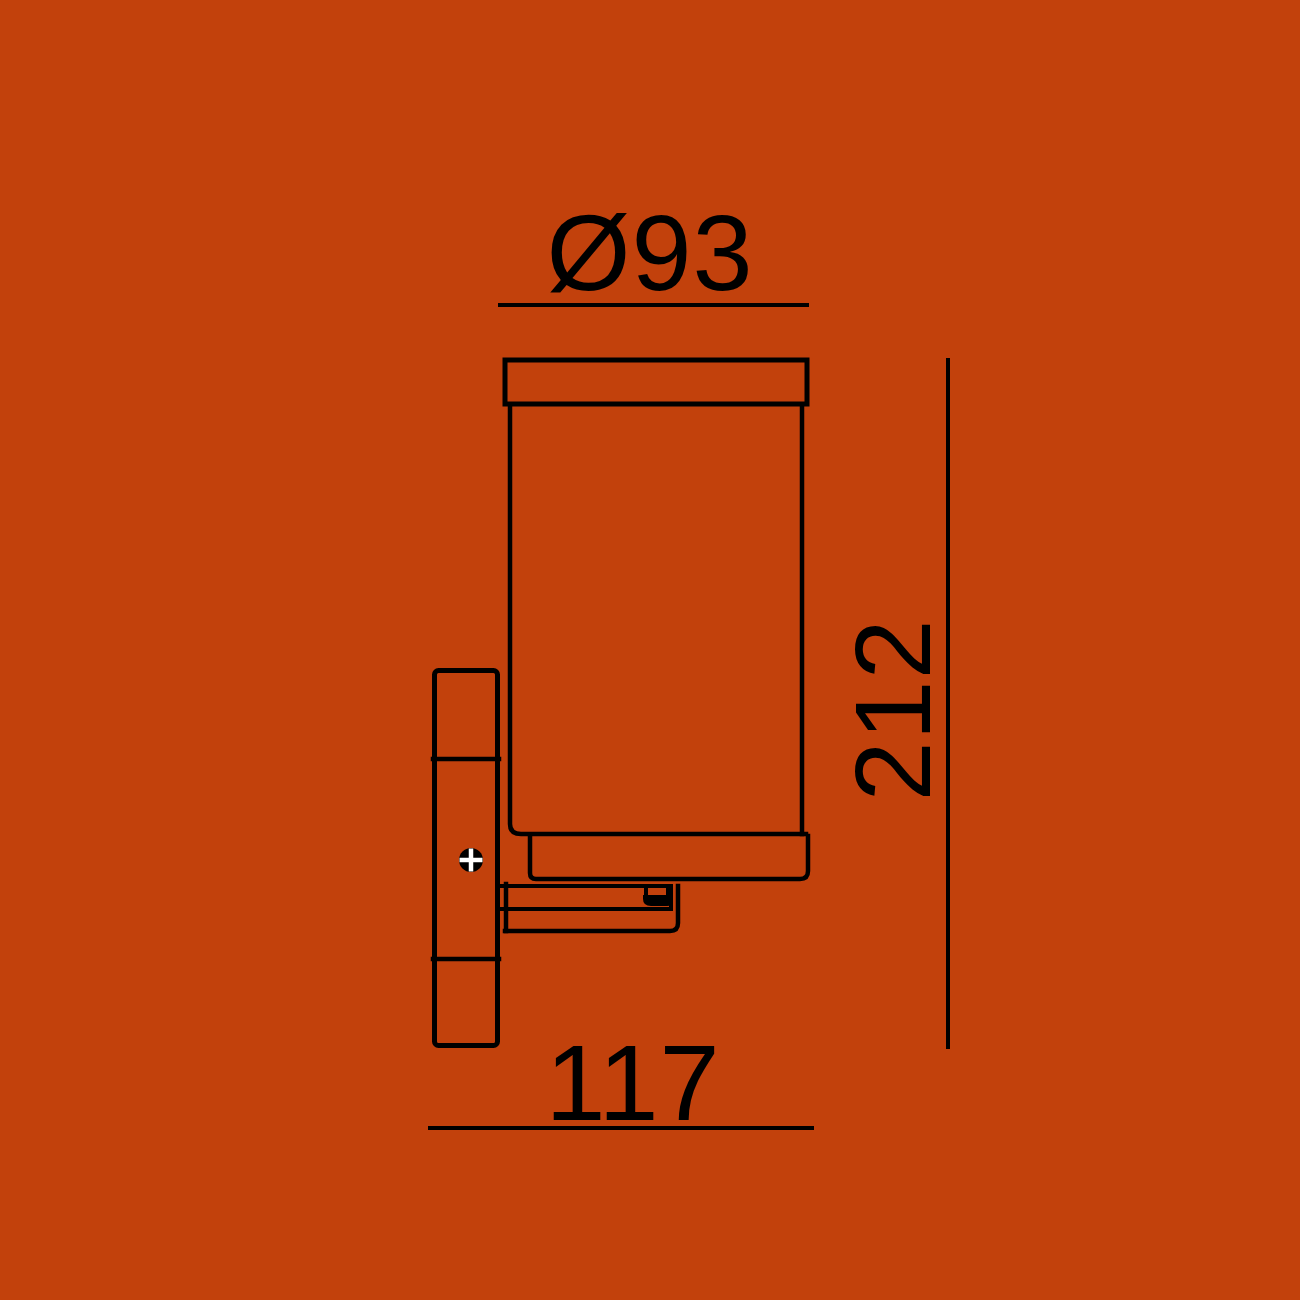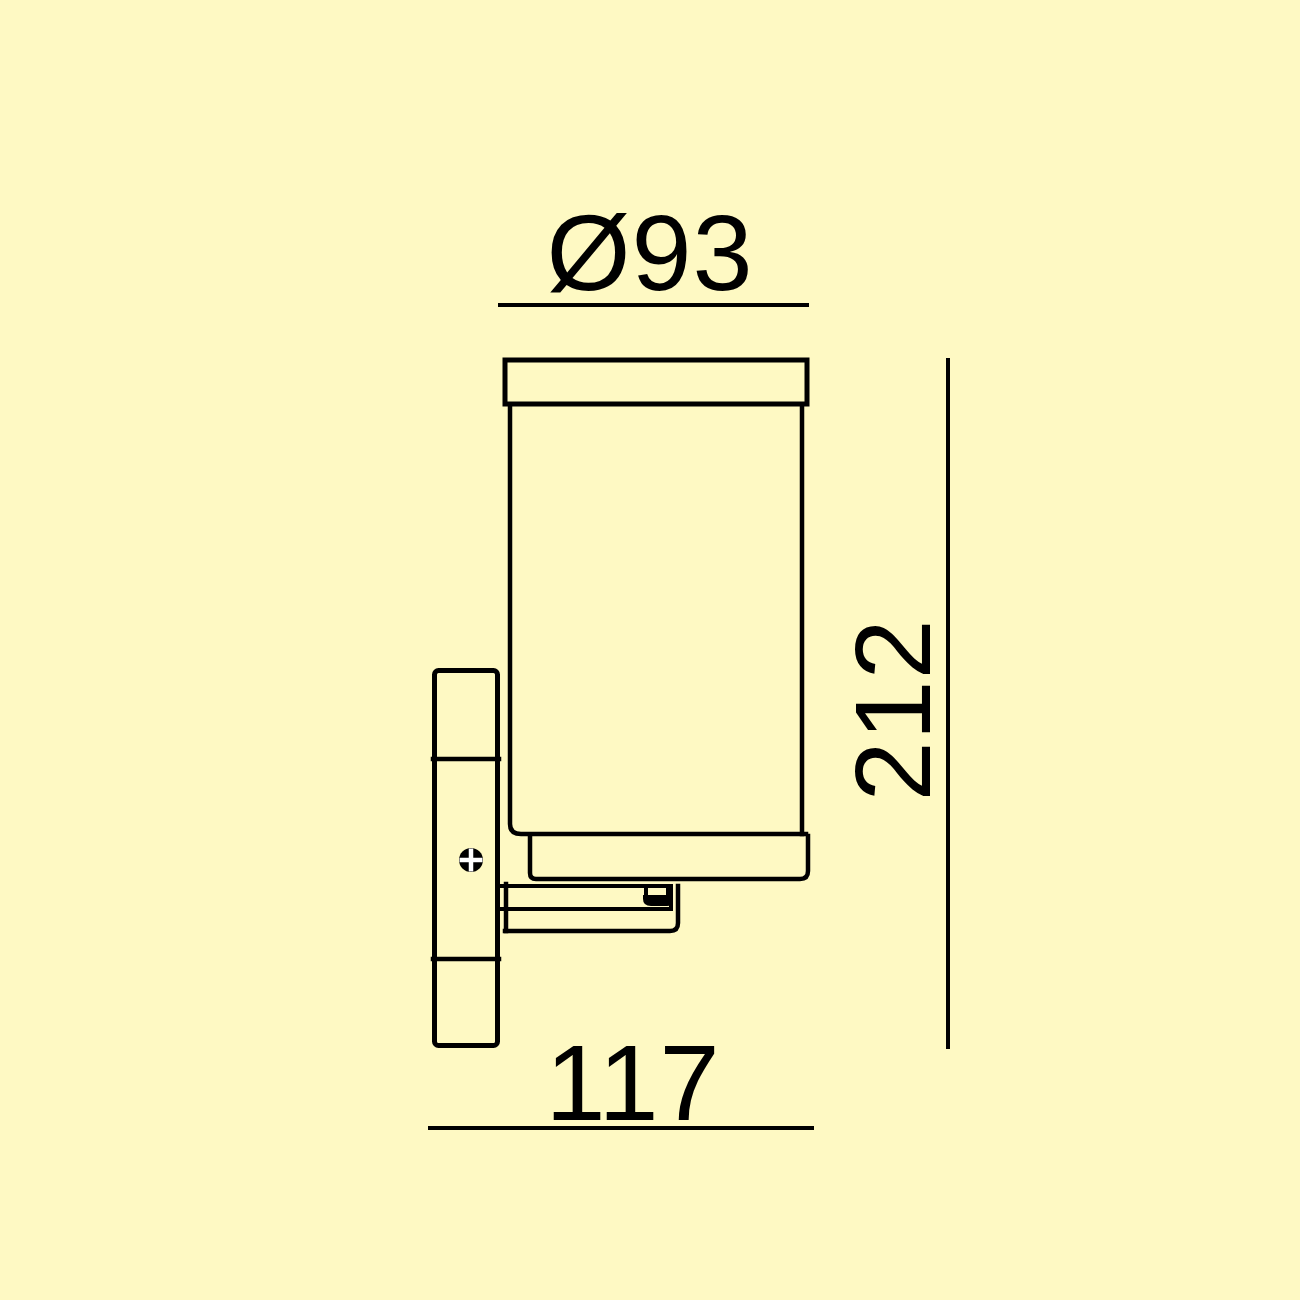--- a/index.html
+++ b/index.html
@@ -7,21 +7,21 @@
     padding: 0;
     background: #ffffff;
     width: 1300px;
     height: 1300px;
     overflow: hidden;
   }
   .canvas {
     position: relative;
     width: 1300px;
     height: 1300px;
-    background: #fef9c3;
+    background: #c2410c;
   }
   svg { display: block; }
   .dim-text {
     font-family: "Liberation Sans", sans-serif;
     font-size: 108px;
     fill: #000000;
     letter-spacing: 1px;
   }
   .stroke {
     fill: none;

